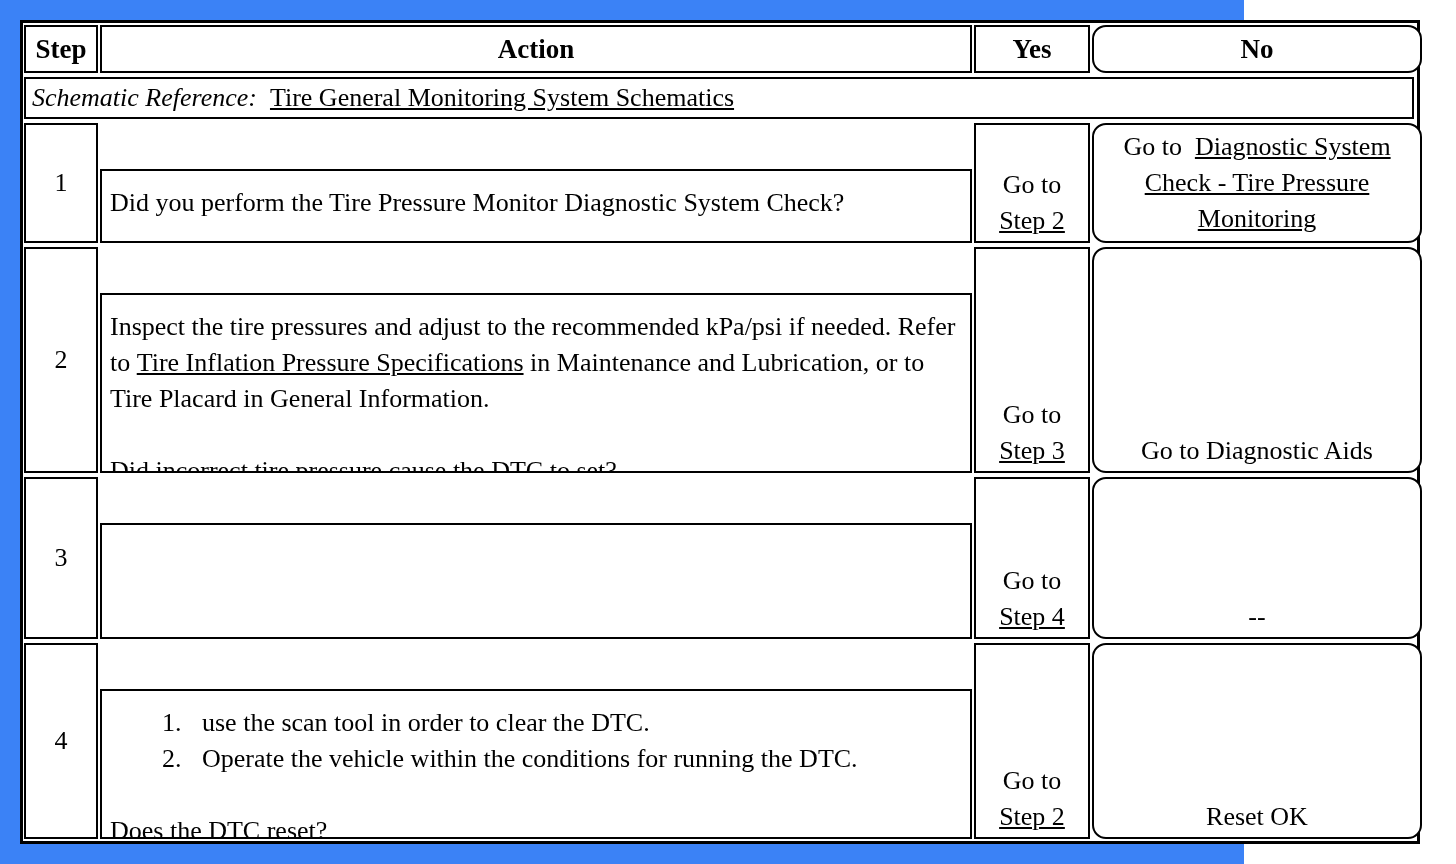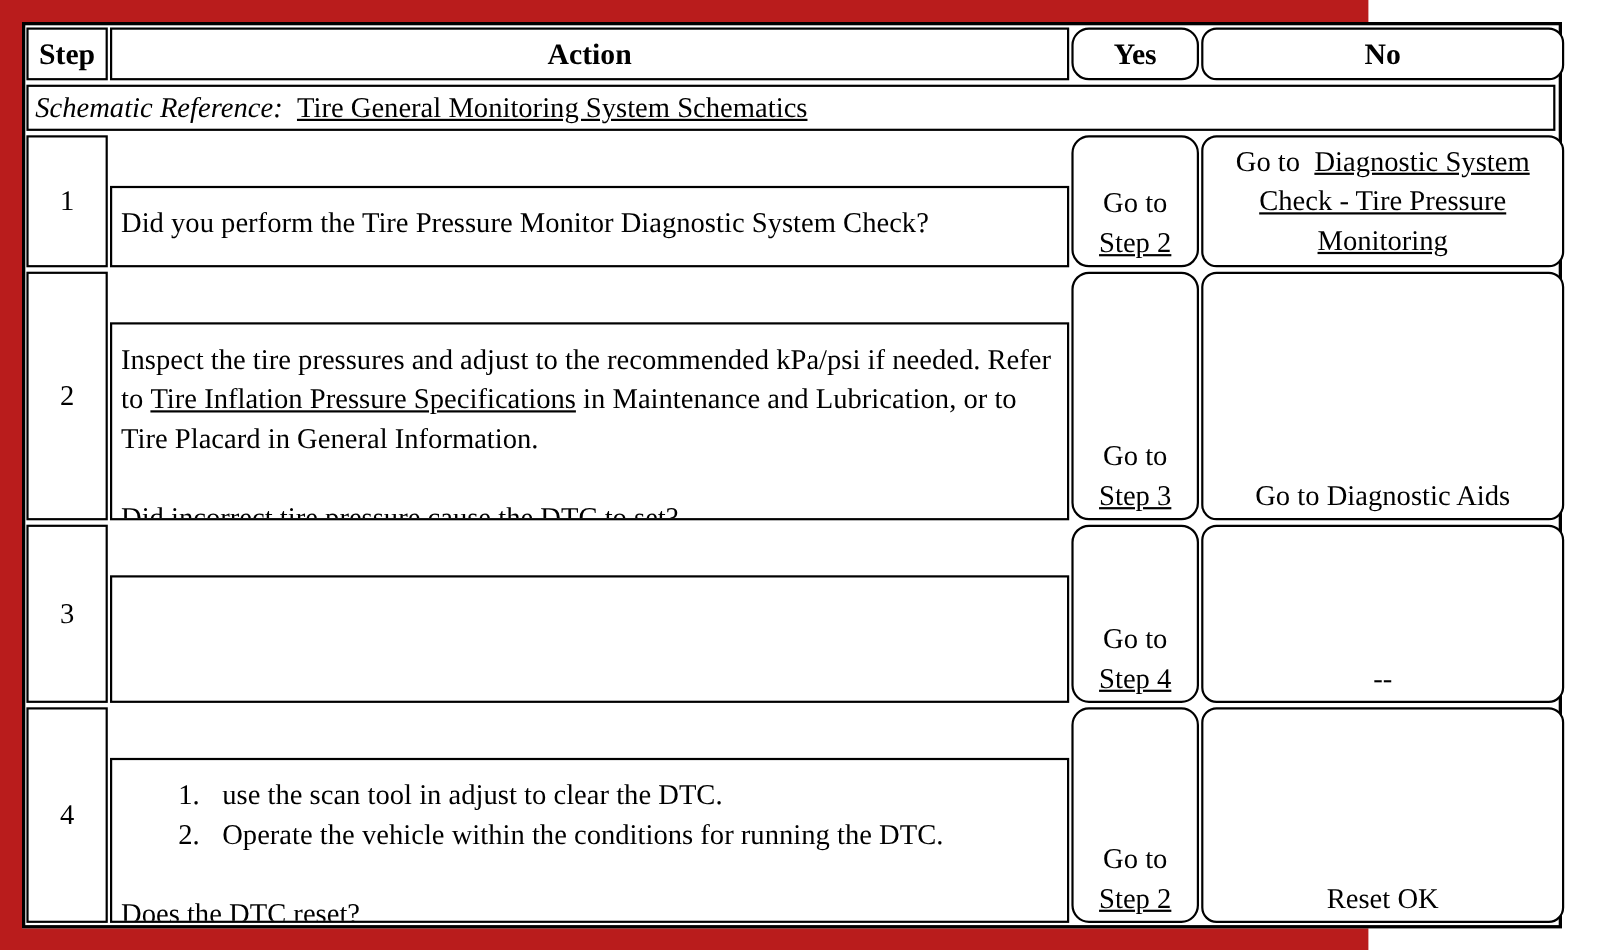--- a/index.html
+++ b/index.html
@@ -13,21 +13,21 @@
     font-family: "Liberation Serif", "DejaVu Serif", serif;
     color: #000000;
     overflow: hidden;
   }
 
   
   .page {
     position: relative;
     width: 1244px;
     height: 864px;
-    background: #b91c1c;
+    background: #3b82f6;
   }
 
   
   .dtc-table {
     position: absolute;
     left: 20px;
     top: 20px;
     width: 1400px;
     height: 824px;
     box-sizing: border-box;
@@ -49,21 +49,21 @@
     border: 2px solid #000000;
     background: #ffffff;
     padding: 2px 6px;
     margin: 2px 1px;
     overflow: hidden;
   }
 
   
   .c-step   { width: 74px;  flex: 0 0 74px; }
   .c-action { width: 872px; flex: 0 0 872px; }
-  .c-yes    { width: 116px; flex: 0 0 116px; border-radius: 16px; }
+  .c-yes    { width: 116px; flex: 0 0 116px; }
   .c-no     { width: 330px; flex: 0 0 330px; border-radius: 14px; }
 
   
   .hdr-row { height: 52px; }
   .hdr {
     font-weight: bold;
     font-size: 27px;
     line-height: 44px;
     text-align: center;
     padding: 0;
@@ -202,21 +202,21 @@
       </div>
       <div class="cell c-no no-cell">
         <span class="goto-line">--</span>
       </div>
     </div>
 
     <div class="row r4">
       <div class="cell c-step step-cell">4</div>
       <div class="cell c-action action-cell">
         <ol class="steps">
-          <li>use the scan tool in adjust to clear the DTC.</li>
+          <li>use the scan tool in order to clear the DTC.</li>
           <li>Operate the vehicle within the conditions for running the DTC.</li>
         </ol>
         <div class="spacer"></div>
         <p>Does the DTC reset?</p>
       </div>
       <div class="cell c-yes yes-cell">
         <span class="goto-line">Go to</span>
         <span class="goto-line lnk">Step 2</span>
       </div>
       <div class="cell c-no no-cell">

